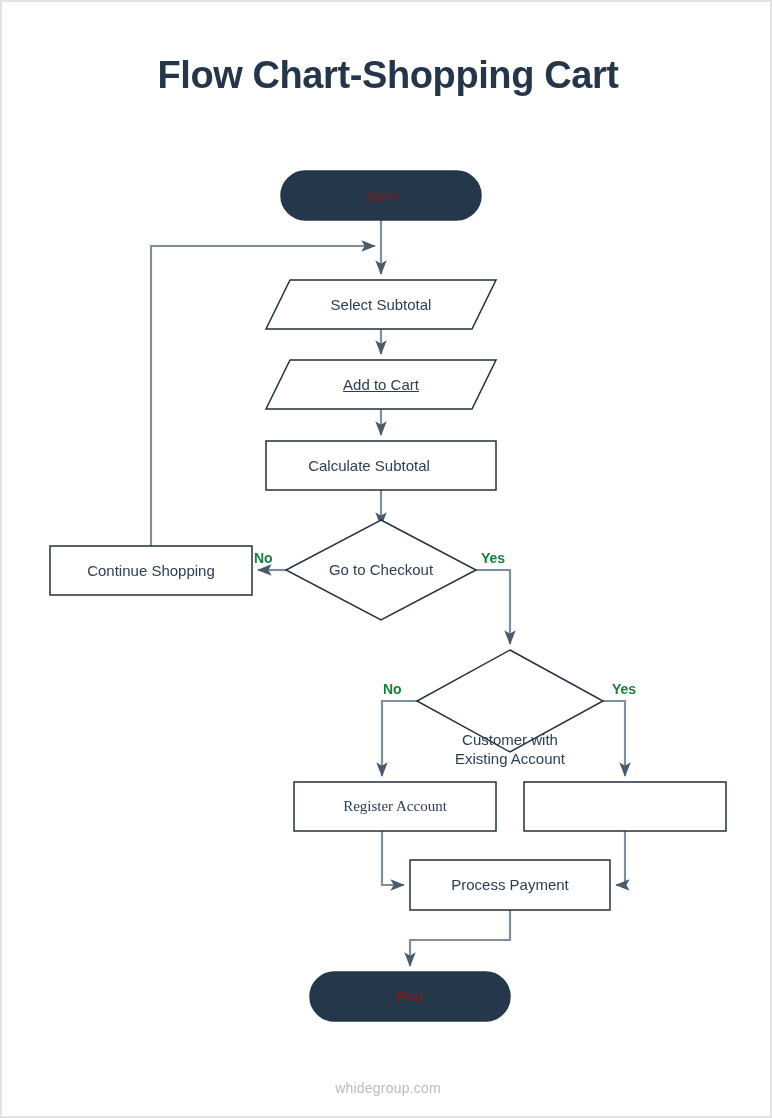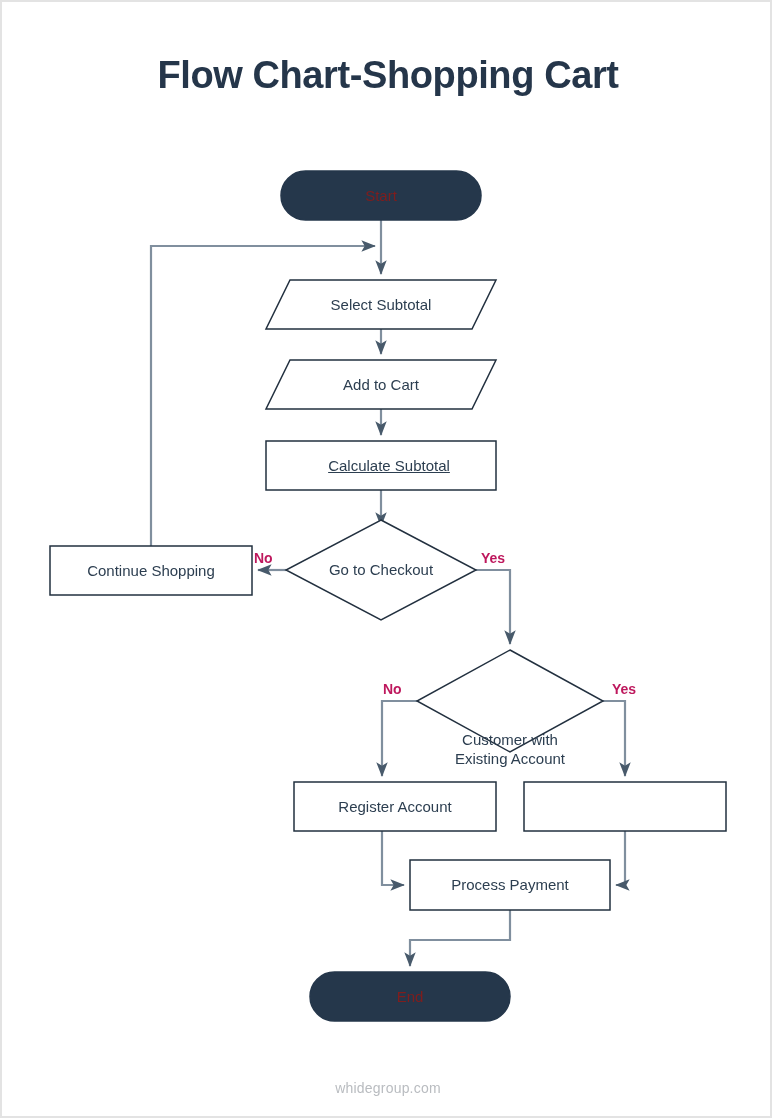--- a/index.html
+++ b/index.html
@@ -65,21 +65,21 @@
     pointer-events: none;
   }
   .node-label.terminal {
     color: #7f1d1d;
     font-size: 15px;
   }
   .edge-label {
     position: absolute;
     font-size: 14px;
     font-weight: bold;
-    color: #be185d;
+    color: #15803d;
     font-family: "Liberation Sans", sans-serif;
     white-space: nowrap;
   }
 </style>
 </head>
 <body>
 
 <div id="page">
 
   <div id="title">Flow Chart-Shopping Cart</div>
@@ -138,31 +138,31 @@
 
     <rect x="408" y="858" width="200" height="50" fill="#ffffff" stroke="#22303f" stroke-width="1.5"></rect>
 
     <rect x="308" y="970" width="200" height="49" rx="24.5" ry="24.5" fill="#25374b" stroke="#25374b" stroke-width="1.5"></rect>
   </svg>
 
   <div class="node-label terminal" style="left:279px;top:169px;width:200px;height:49px;">Start</div>
 
   <div class="node-label" style="left:264px;top:278px;width:230px;height:49px;">Select Subtotal</div>
 
-  <div class="node-label" style="left:264px;top:358px;width:230px;height:49px;">Add to Cart</div>
+  <div class="node-label" style="left:264px;top:358px;width:230px;height:49px;text-decoration:underline;">Add to Cart</div>
 
-  <div class="node-label" style="left:272px;top:439px;width:230px;height:49px;text-decoration:underline;">Calculate Subtotal</div>
+  <div class="node-label" style="left:252px;top:439px;width:230px;height:49px;">Calculate Subtotal</div>
 
   <div class="node-label" style="left:284px;top:543px;width:190px;height:50px;">Go to Checkout</div>
 
   <div class="node-label" style="left:48px;top:544px;width:202px;height:49px;">Continue Shopping</div>
 
   <div class="node-label" style="left:432px;top:673px;width:152px;height:52px;margin-top:48px;">Customer with Existing Account</div>
 
-  <div class="node-label" style="left:292px;top:780px;width:202px;height:49px;">Register Account</div>
+  <div class="node-label" style="left:292px;top:780px;width:202px;height:49px;font-family:Liberation Serif, serif;">Register Account</div>
 
 
   <div class="node-label" style="left:408px;top:858px;width:200px;height:50px;">Process Payment</div>
 
   <div class="node-label terminal" style="left:308px;top:970px;width:200px;height:49px;">End</div>
 
   <div class="edge-label" style="left:252px;top:548px;">No</div>
 
   <div class="edge-label" style="left:479px;top:548px;">Yes</div>
 

